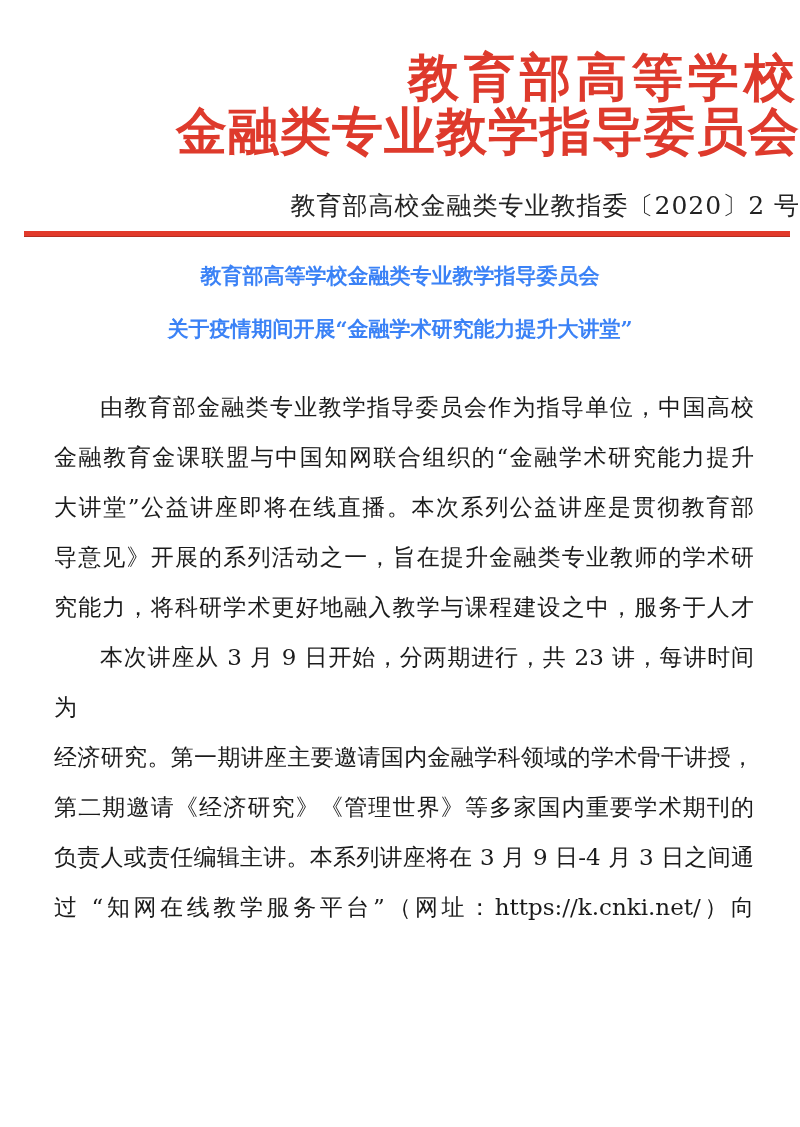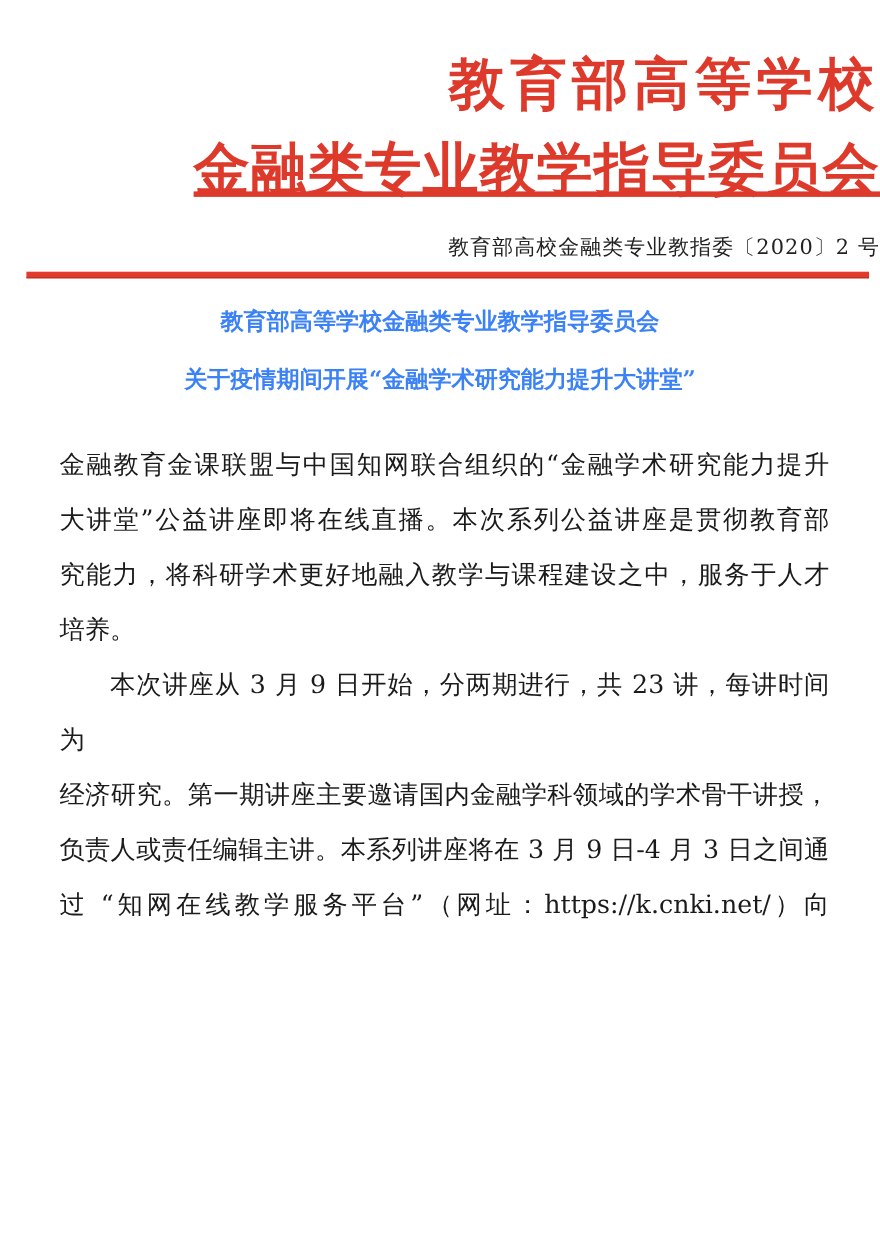--- a/index.html
+++ b/index.html
@@ -26,26 +26,24 @@
     color: #de3a2c;
     font-size: 51px;
     line-height: 54px;
     white-space: nowrap;
   }
   .org-line.first {
     letter-spacing: 5px;
   }
   .org-line.second {
     letter-spacing: 1px;
-    margin-top: 23px;
-    text-decoration: underline;
   }
   .doc-number {
     margin-top: 31px;
-    font-size: 19px;
+    font-size: 25px;
     letter-spacing: 1px;
     color: #222222;
   }
   .red-rule {
     height: 5px;
     background: #e23a2b;
     border-bottom: 1px solid #b42e22;
     margin: 9px 10px 0 24px;
   }
   
@@ -92,25 +90,27 @@
 
   <div class="red-rule"></div>
 
   <div class="title-block">
     <div>教育部高等学校金融类专业教学指导委员会</div>
     <div>关于疫情期间开展“金融学术研究能力提升大讲堂”</div>
   </div>
 
   <div class="body-block">
 
+    <div class="body-line fill indent">由教育部金融类专业教学指导委员会作为指导单位，中国高校</div>
     <div class="body-line fill">金融教育金课联盟与中国知网联合组织的“金融学术研究能力提升</div>
     <div class="body-line fill">大讲堂”公益讲座即将在线直播。本次系列公益讲座是贯彻教育部</div>
+    <div class="body-line fill">导意见》开展的系列活动之一，旨在提升金融类专业教师的学术研</div>
     <div class="body-line fill">究能力，将科研学术更好地融入教学与课程建设之中，服务于人才</div>
-    <div class="body-line">培养。</div>
 
     <div class="body-line fill indent">本次讲座从 3 月 9 日开始，分两期进行，共 23 讲，每讲时间为</div>
     <div class="body-line fill">经济研究。第一期讲座主要邀请国内金融学科领域的学术骨干讲授，</div>
+    <div class="body-line fill">第二期邀请《经济研究》《管理世界》等多家国内重要学术期刊的</div>
     <div class="body-line fill">负责人或责任编辑主讲。本系列讲座将在 3 月 9 日-4 月 3 日之间通</div>
     <div class="body-line fill">过 “知网在线教学服务平台”（网址：https://k.cnki.net/）向</div>
 
   </div>
 
 </div>
 
 </body></html>

